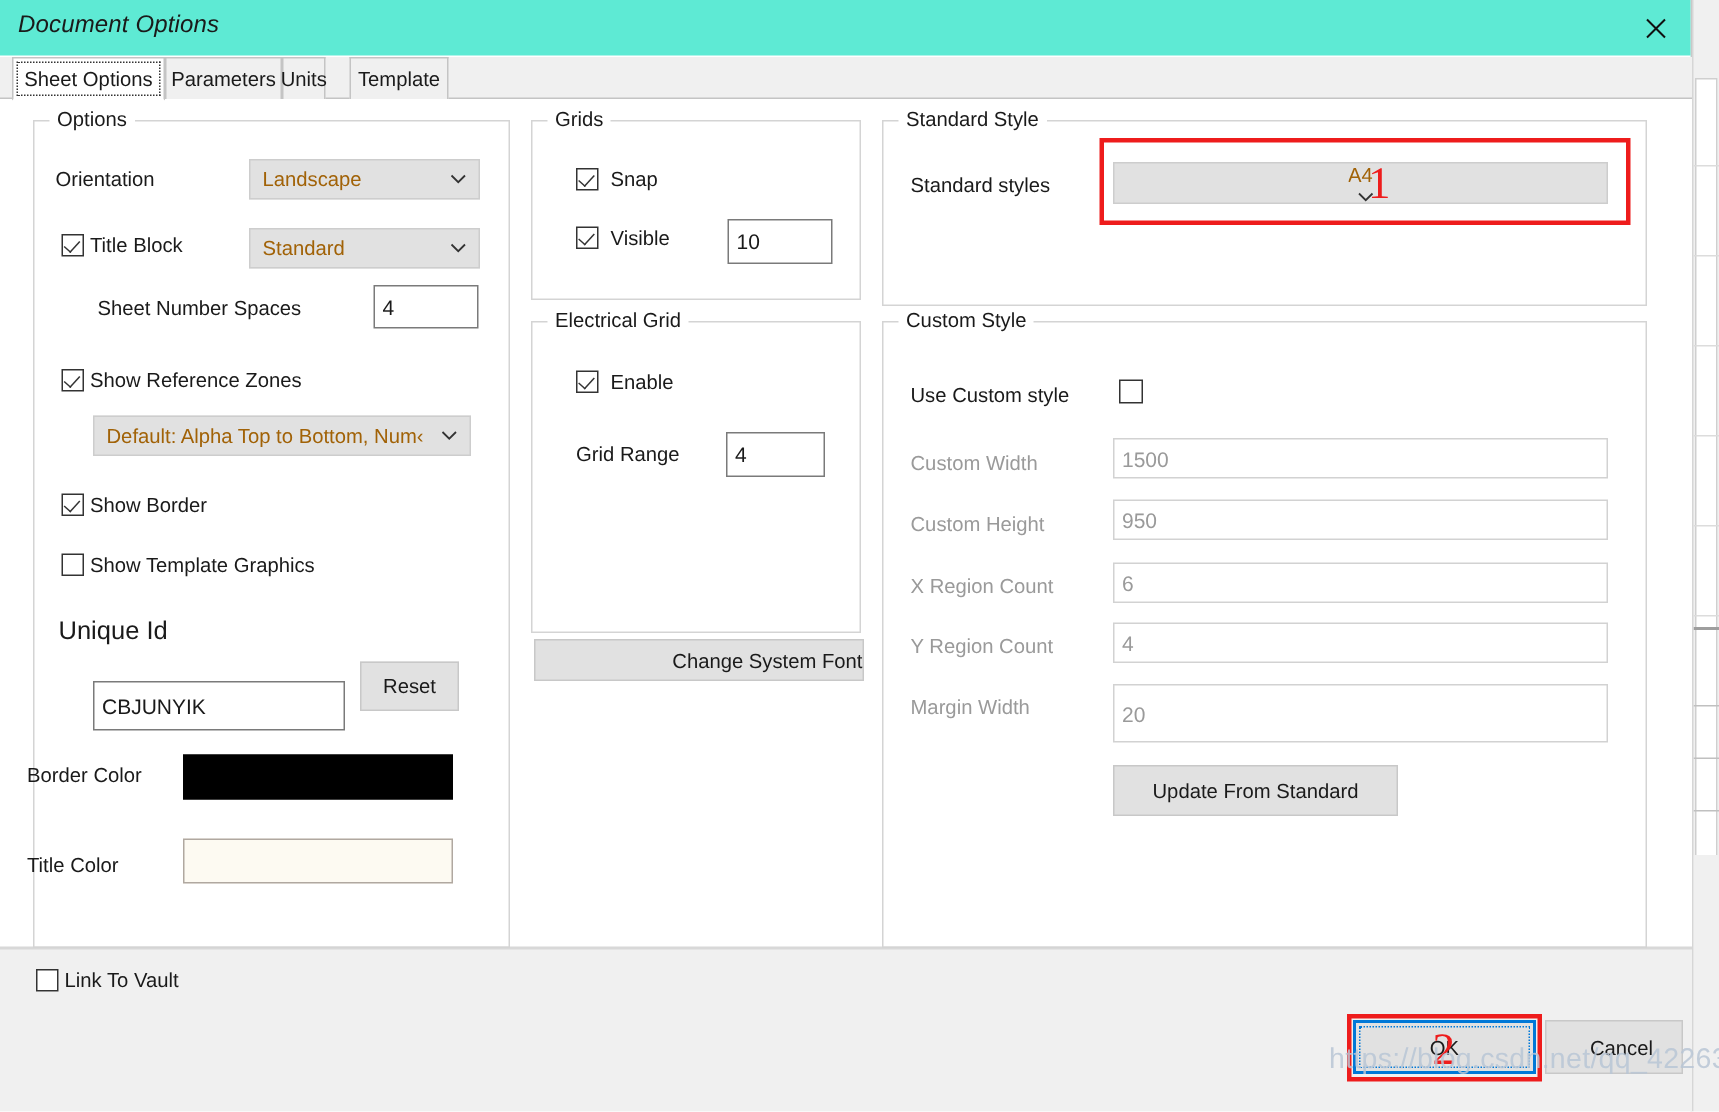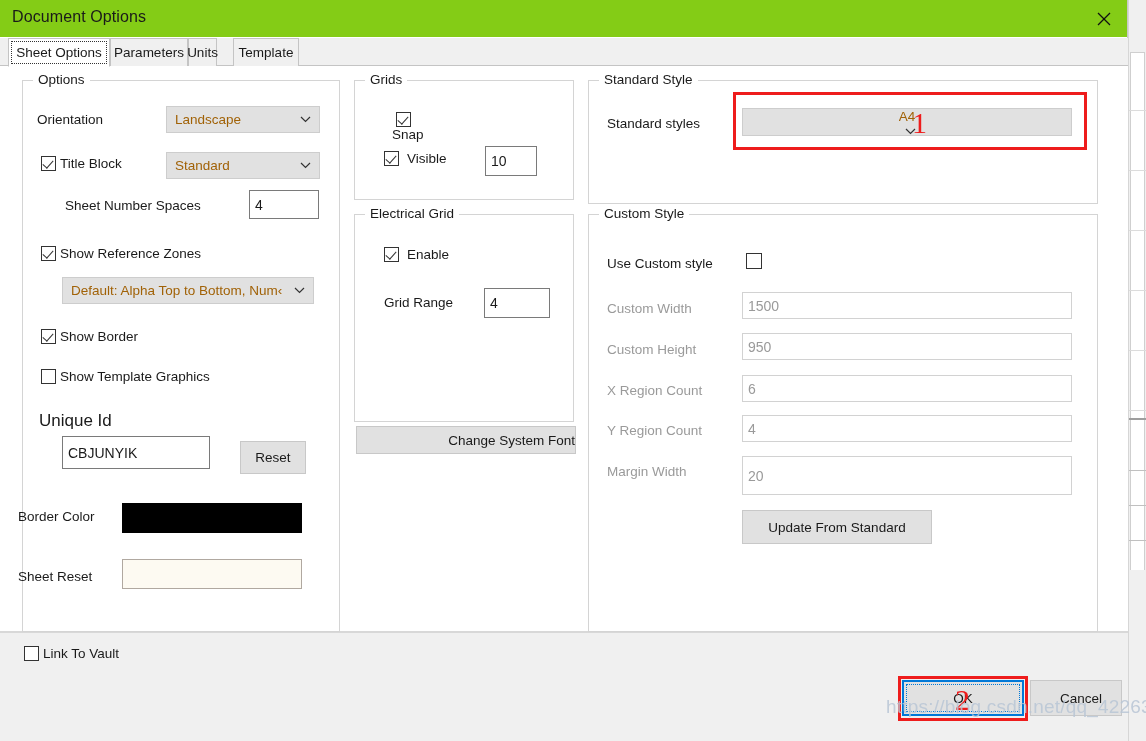--- a/index.html
+++ b/index.html
@@ -40,22 +40,23 @@
   
   .dialog {
     position: absolute; left: 0; top: 0;
     width: 1128px; height: 741px;
     background: #ffffff;
     border-right: 1px solid #c8c8c8;
   }
   .titlebar {
     position: relative;
     height: 38px;
-    background: #84cc16;
+    background: #5eead4;
     border-bottom: 1px solid #ffffff;
+    font-style: italic;
   }
   .title-text {
     position: absolute; left: 12px; top: 8px;
     font-size: 16px; color: #1a1a1a;
     letter-spacing: 0.1px;
   }
   .close-btn {
     position: absolute; right: 0px; top: 0px;
     width: 46px; height: 38px;
     display: flex; align-items: center; justify-content: center;
@@ -347,45 +348,45 @@
         <span class="chkbox checked"></span>
         <span class="chk-label">Show Border</span>
       </div>
 
       <div class="chk-wrap" style="left:41px;top:303px;">
         <span class="chkbox"></span>
         <span class="chk-label">Show Template Graphics</span>
       </div>
 
       <div class="lbl big" style="left:39px;top:345px;">Unique Id</div>
-      <div class="tbox" style="left:62px;top:370px;width:148px;height:33px;">
+      <div class="tbox" style="left:62px;top:388px;width:168px;height:33px;">
         <span>CBJUNYIK</span>
       </div>
       <div class="btn" style="left:240px;top:375px;width:66px;height:33px;">
         <span>Reset</span>
       </div>
 
       <div class="lbl" style="left:18px;top:443px;">Border Color</div>
       <div class="swatch" style="left:122px;top:437px;width:180px;height:30px;background:#000000;border-color:#000;"></div>
 
-      <div class="lbl" style="left:18px;top:503px;">Sheet Reset</div>
+      <div class="lbl" style="left:18px;top:503px;">Title Color</div>
       <div class="swatch" style="left:122px;top:493px;width:180px;height:30px;background:#fdfaf2;"></div>
 
       <div class="group" style="left:354px;top:14px;width:220px;height:120px;">
         <span class="grp-label">Grids</span>
       </div>
-      <div class="chk-wrap" style="left:384px;top:46px;flex-direction:column;">
+      <div class="chk-wrap" style="left:384px;top:46px;">
         <span class="chkbox checked"></span>
         <span class="chk-label" style="margin-left:8px;">Snap</span>
       </div>
       <div class="chk-wrap" style="left:384px;top:85px;">
         <span class="chkbox checked"></span>
         <span class="chk-label" style="margin-left:8px;">Visible</span>
       </div>
-      <div class="tbox" style="left:485px;top:80px;width:52px;height:30px;">
+      <div class="tbox" style="left:485px;top:80px;width:70px;height:30px;">
         <span>10</span>
       </div>
 
       <div class="group" style="left:354px;top:148px;width:220px;height:208px;">
         <span class="grp-label">Electrical Grid</span>
       </div>
       <div class="chk-wrap" style="left:384px;top:181px;">
         <span class="chkbox checked"></span>
         <span class="chk-label" style="margin-left:8px;">Enable</span>
       </div>

